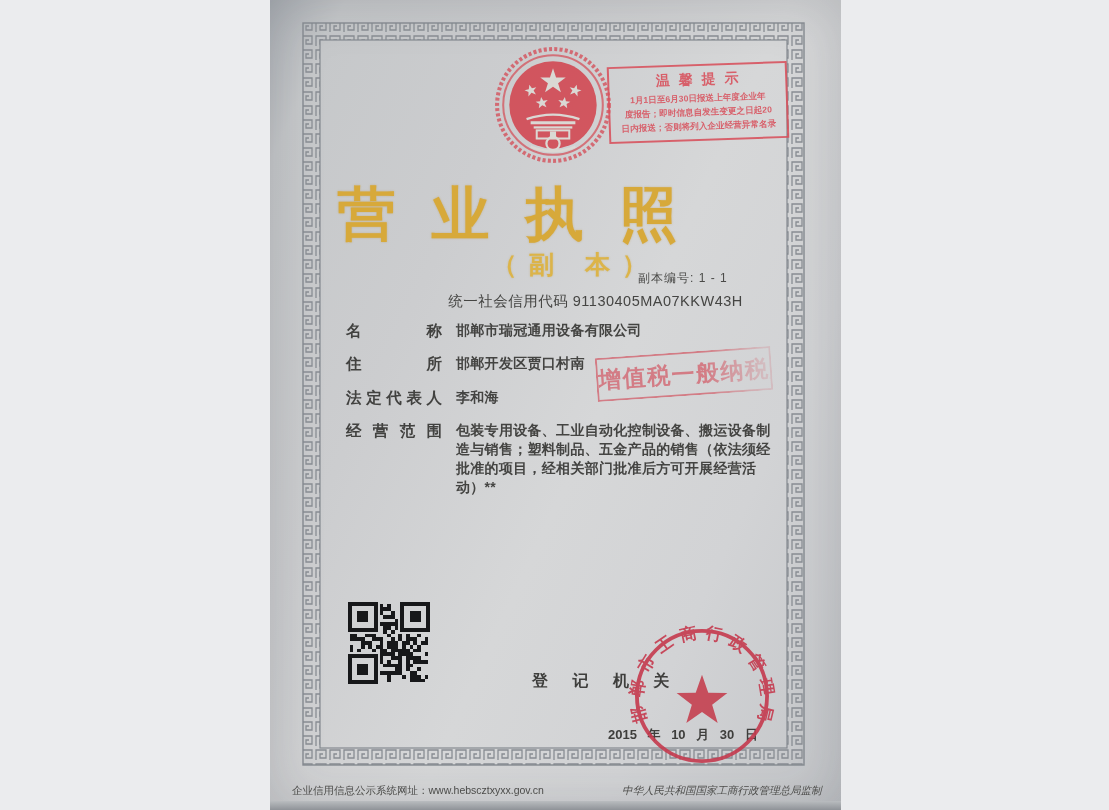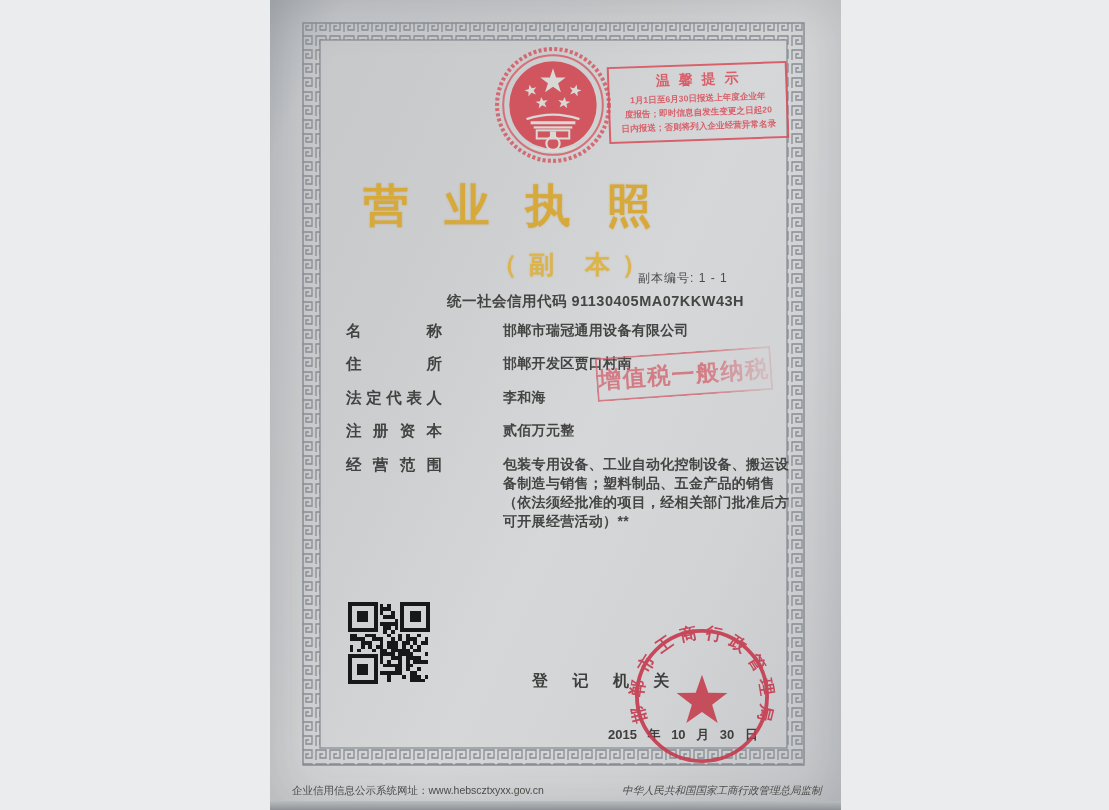--- a/index.html
+++ b/index.html
@@ -22,34 +22,34 @@
   .emblem{position:absolute;left:222px;top:46px;width:122px;height:122px;opacity:.92;}
   .stamp-reminder{
     position:absolute;left:338px;top:64px;width:170px;padding:5px 3px 6px 3px;
     border:2.5px solid #d8505c;color:#d8505c;text-align:center;
     transform:rotate(-2deg);opacity:.88;background:rgba(255,255,255,.02);
   }
   .stamp-reminder .st-title{font-size:14px;font-weight:bold;letter-spacing:9px;padding-left:9px;margin-bottom:3px;}
   .stamp-reminder .st-line{font-size:8.6px;font-weight:bold;white-space:nowrap;line-height:1.6;}
   .title{
     position:absolute;left:0;top:176px;width:475px;text-align:center;
-    font-size:45px;font-weight:bold;color:#d7a93a;
+    font-size:58px;font-weight:bold;color:#d7a93a;
     letter-spacing:36px;padding-left:36px;box-sizing:border-box;
     text-shadow:0 0 2px rgba(186,138,30,.45);
   }
   .subtitle{
     position:absolute;left:50%;top:248px;transform:translateX(-50%);margin-left:20px;
     font-size:25px;font-weight:bold;color:#dcb449;letter-spacing:12px;white-space:nowrap;
     text-shadow:0 0 2px rgba(190,150,40,.4);
   }
   .copy-no{position:absolute;left:368px;top:270px;font-size:12px;color:#4a4a48;letter-spacing:1px;}
   .credit{position:absolute;left:50%;top:292px;transform:translateX(-50%);margin-left:40px;
-    font-size:14.5px;font-weight:bold;white-space:nowrap;color:#454543;letter-spacing:.5px;}
+    font-size:14.5px;font-weight:normal;white-space:nowrap;color:#454543;letter-spacing:.5px;}
   .fields{position:absolute;left:76px;top:321px;width:446px;}
-  .f-row{display:flex;align-items:flex-start;min-height:33.4px;gap:47px;}
+  .f-row{display:flex;align-items:flex-start;min-height:33.4px;}
   .f-label{flex:0 0 96px;font-size:15.5px;font-weight:bold;color:#424240;
     text-align:justify;text-align-last:justify;}
   .f-value{margin-left:14px;font-size:14px;font-weight:700;color:#444442;
     max-width:318px;line-height:19px;letter-spacing:.3px;}
   .stamp-vat{
     position:absolute;left:326px;top:352px;width:172px;height:40px;
     border:2.5px solid #d2606b;color:#d2606b;font-size:23px;font-weight:bold;
     text-align:center;line-height:40px;letter-spacing:1.5px;white-space:nowrap;overflow:hidden;
     transform:rotate(-4deg);opacity:.8;
     -webkit-mask-image:linear-gradient(90deg,rgba(0,0,0,.95) 62%,rgba(0,0,0,.25) 96%);
@@ -123,24 +123,20 @@
         <span class="f-label">名称</span>
         <span class="f-value">邯郸市瑞冠通用设备有限公司</span>
       </div>
       <div class="f-row">
         <span class="f-label">住所</span>
         <span class="f-value">邯郸开发区贾口村南</span>
       </div>
       <div class="f-row">
         <span class="f-label">法定代表人</span>
         <span class="f-value">李和海</span>
-      </div>
-      <div class="f-row">
-        <span class="f-label">注册资本</span>
-        <span class="f-value">贰佰万元整</span>
       </div>
       <div class="f-row">
         <span class="f-label">经营范围</span>
         <span class="f-value">包装专用设备、工业自动化控制设备、搬运设备制造与销售；塑料制品、五金产品的销售（依法须经批准的项目，经相关部门批准后方可开展经营活动）**</span>
       </div>
     </div>
 
     <div class="stamp-vat">增值税一般纳税人</div>
 
     <svg class="qr" id="qr" viewBox="0 0 23 23" shape-rendering="crispEdges" xmlns="http://www.w3.org/2000/svg">

